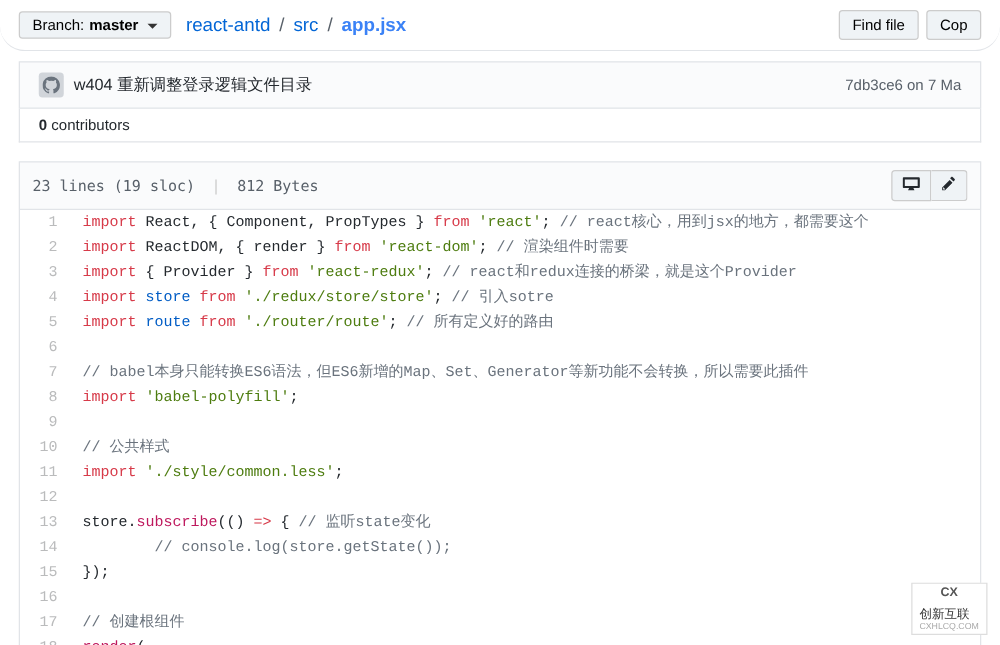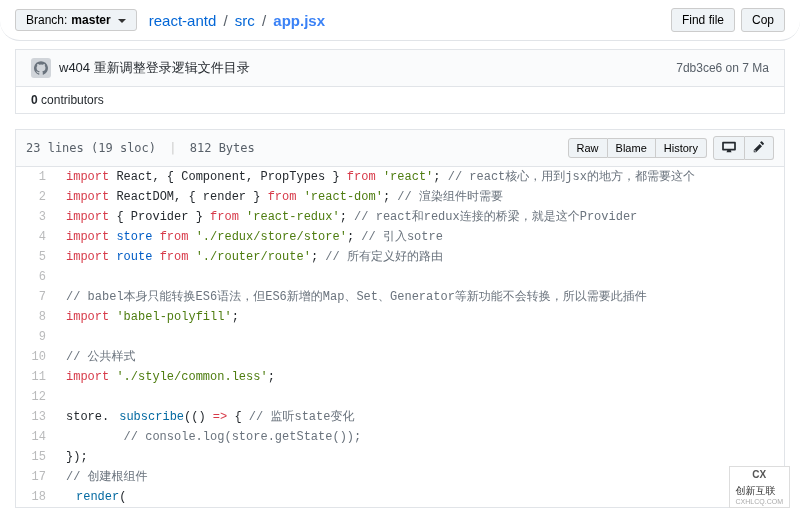--- a/index.html
+++ b/index.html
@@ -27,21 +27,21 @@
 .btn-group .btn:first-child { border-radius: 3px 0 0 3px; }
 .btn-group .btn:last-child { border-radius: 0 3px 3px 0; }
 .btn-group .btn + .btn { border-left: none; }
 .icon-btn { padding: 4px 8px; }
 .code-block { margin: 0 15px; border: 1px solid #e1e4e8; border-top: none; font-family: SFMono-Regular, Consolas, "Liberation Mono", Menlo, monospace; font-size: 12px; line-height: 20px; overflow-x: auto; }
 .code-line { display: flex; white-space: pre; }
 .ln { width: 40px; text-align: right; padding-right: 10px; color: #babbbc; user-select: none; flex-shrink: 0; }
 .lc { padding-left: 10px; flex: 1; }
 .k { color: #d73a49; }
 .s { color: #4d7c0f; }
-.f { color: #0369a1; margin-left: 10px; }
+.f { color: #be185d; }
 .v { color: #005cc5; }
 .c { color: #6a737d; }
 .triangle::after { content: ""; display: inline-block; border-left: 4px solid transparent; border-right: 4px solid transparent; border-top: 4px solid #333; margin-left: 3px; vertical-align: middle; }
 .watermark { position: fixed; right: 10px; bottom: 8px; font-size: 10px; color: #888; border: 1px solid #ddd; padding: 2px 6px; background: #fff; display: flex; align-items: center; gap: 4px; flex-direction: column; }
 .watermark .logo { font-weight: bold; color: #555; }
 </style>
 </head>
 <body>
 
 <div class="topbar">
@@ -85,25 +85,20 @@
   <span>contributors</span>
 </div>
 
 <div class="file-header">
   <span class="file-info">
     <span>23 lines (19 sloc)</span>
     <span class="divider">|</span>
     <span>812 Bytes</span>
   </span>
   <div class="file-actions">
-    <div class="btn-group">
-      <button class="btn small-btn">Raw</button>
-      <button class="btn small-btn">Blame</button>
-      <button class="btn small-btn">History</button>
-    </div>
     <div class="btn-group" style="margin-left:6px">
       <button class="btn small-btn icon-btn">
         <svg width="14" height="12" viewBox="0 0 16 14">
             <path fill="#24292e" d="M15 1H1a1 1 0 0 0-1 1v8a1 1 0 0 0 1 1h5l-1 2h6l-1-2h5a1 1 0 0 0 1-1V2a1 1 0 0 0-1-1zm-1 8H2V3h12v6z"></path>
           </svg>
       </button>
       <button class="btn small-btn icon-btn">
         <svg width="12" height="12" viewBox="0 0 14 16">
             <path fill="#24292e" d="M0 12v3h3l8-8-3-3-8 8zm3 2H1v-2h1v1h1v1zm10.3-9.7L12 5.6 8.4 2 9.7.7a1 1 0 0 1 1.4 0l2.2 2.2a1 1 0 0 1 0 1.4z"></path>
           </svg>
@@ -121,20 +116,21 @@
     <div class="code-line"><span class="ln">6</span><span class="lc"></span></div>
     <div class="code-line"><span class="ln">7</span><span class="lc"><span class="c">// babel本身只能转换ES6语法，但ES6新增的Map、Set、Generator等新功能不会转换，所以需要此插件</span></span></div>
     <div class="code-line"><span class="ln">8</span><span class="lc"><span class="k">import</span> <span class="s">'babel-polyfill'</span>;</span></div>
     <div class="code-line"><span class="ln">9</span><span class="lc"></span></div>
     <div class="code-line"><span class="ln">10</span><span class="lc"><span class="c">// 公共样式</span></span></div>
     <div class="code-line"><span class="ln">11</span><span class="lc"><span class="k">import</span> <span class="s">'./style/common.less'</span>;</span></div>
     <div class="code-line"><span class="ln">12</span><span class="lc"></span></div>
     <div class="code-line"><span class="ln">13</span><span class="lc">store.<span class="f">subscribe</span>(() <span class="k">=&gt;</span> { <span class="c">// 监听state变化</span></span></div>
     <div class="code-line"><span class="ln">14</span><span class="lc">        <span class="c">// console.log(store.getState());</span></span></div>
     <div class="code-line"><span class="ln">15</span><span class="lc">});</span></div>
+    <div class="code-line"><span class="ln">16</span><span class="lc"></span></div>
     <div class="code-line"><span class="ln">17</span><span class="lc"><span class="c">// 创建根组件</span></span></div>
     <div class="code-line"><span class="ln">18</span><span class="lc"><span class="f">render</span>(</span></div>
   </div>
 
 <div class="watermark">
   <span class="logo">CX</span>
   <span>
     <span style="display:block;font-size:10px;color:#333">创新互联</span>
     <span style="display:block;font-size:7px;color:#aaa">CXHLCQ.COM</span>
   </span>

